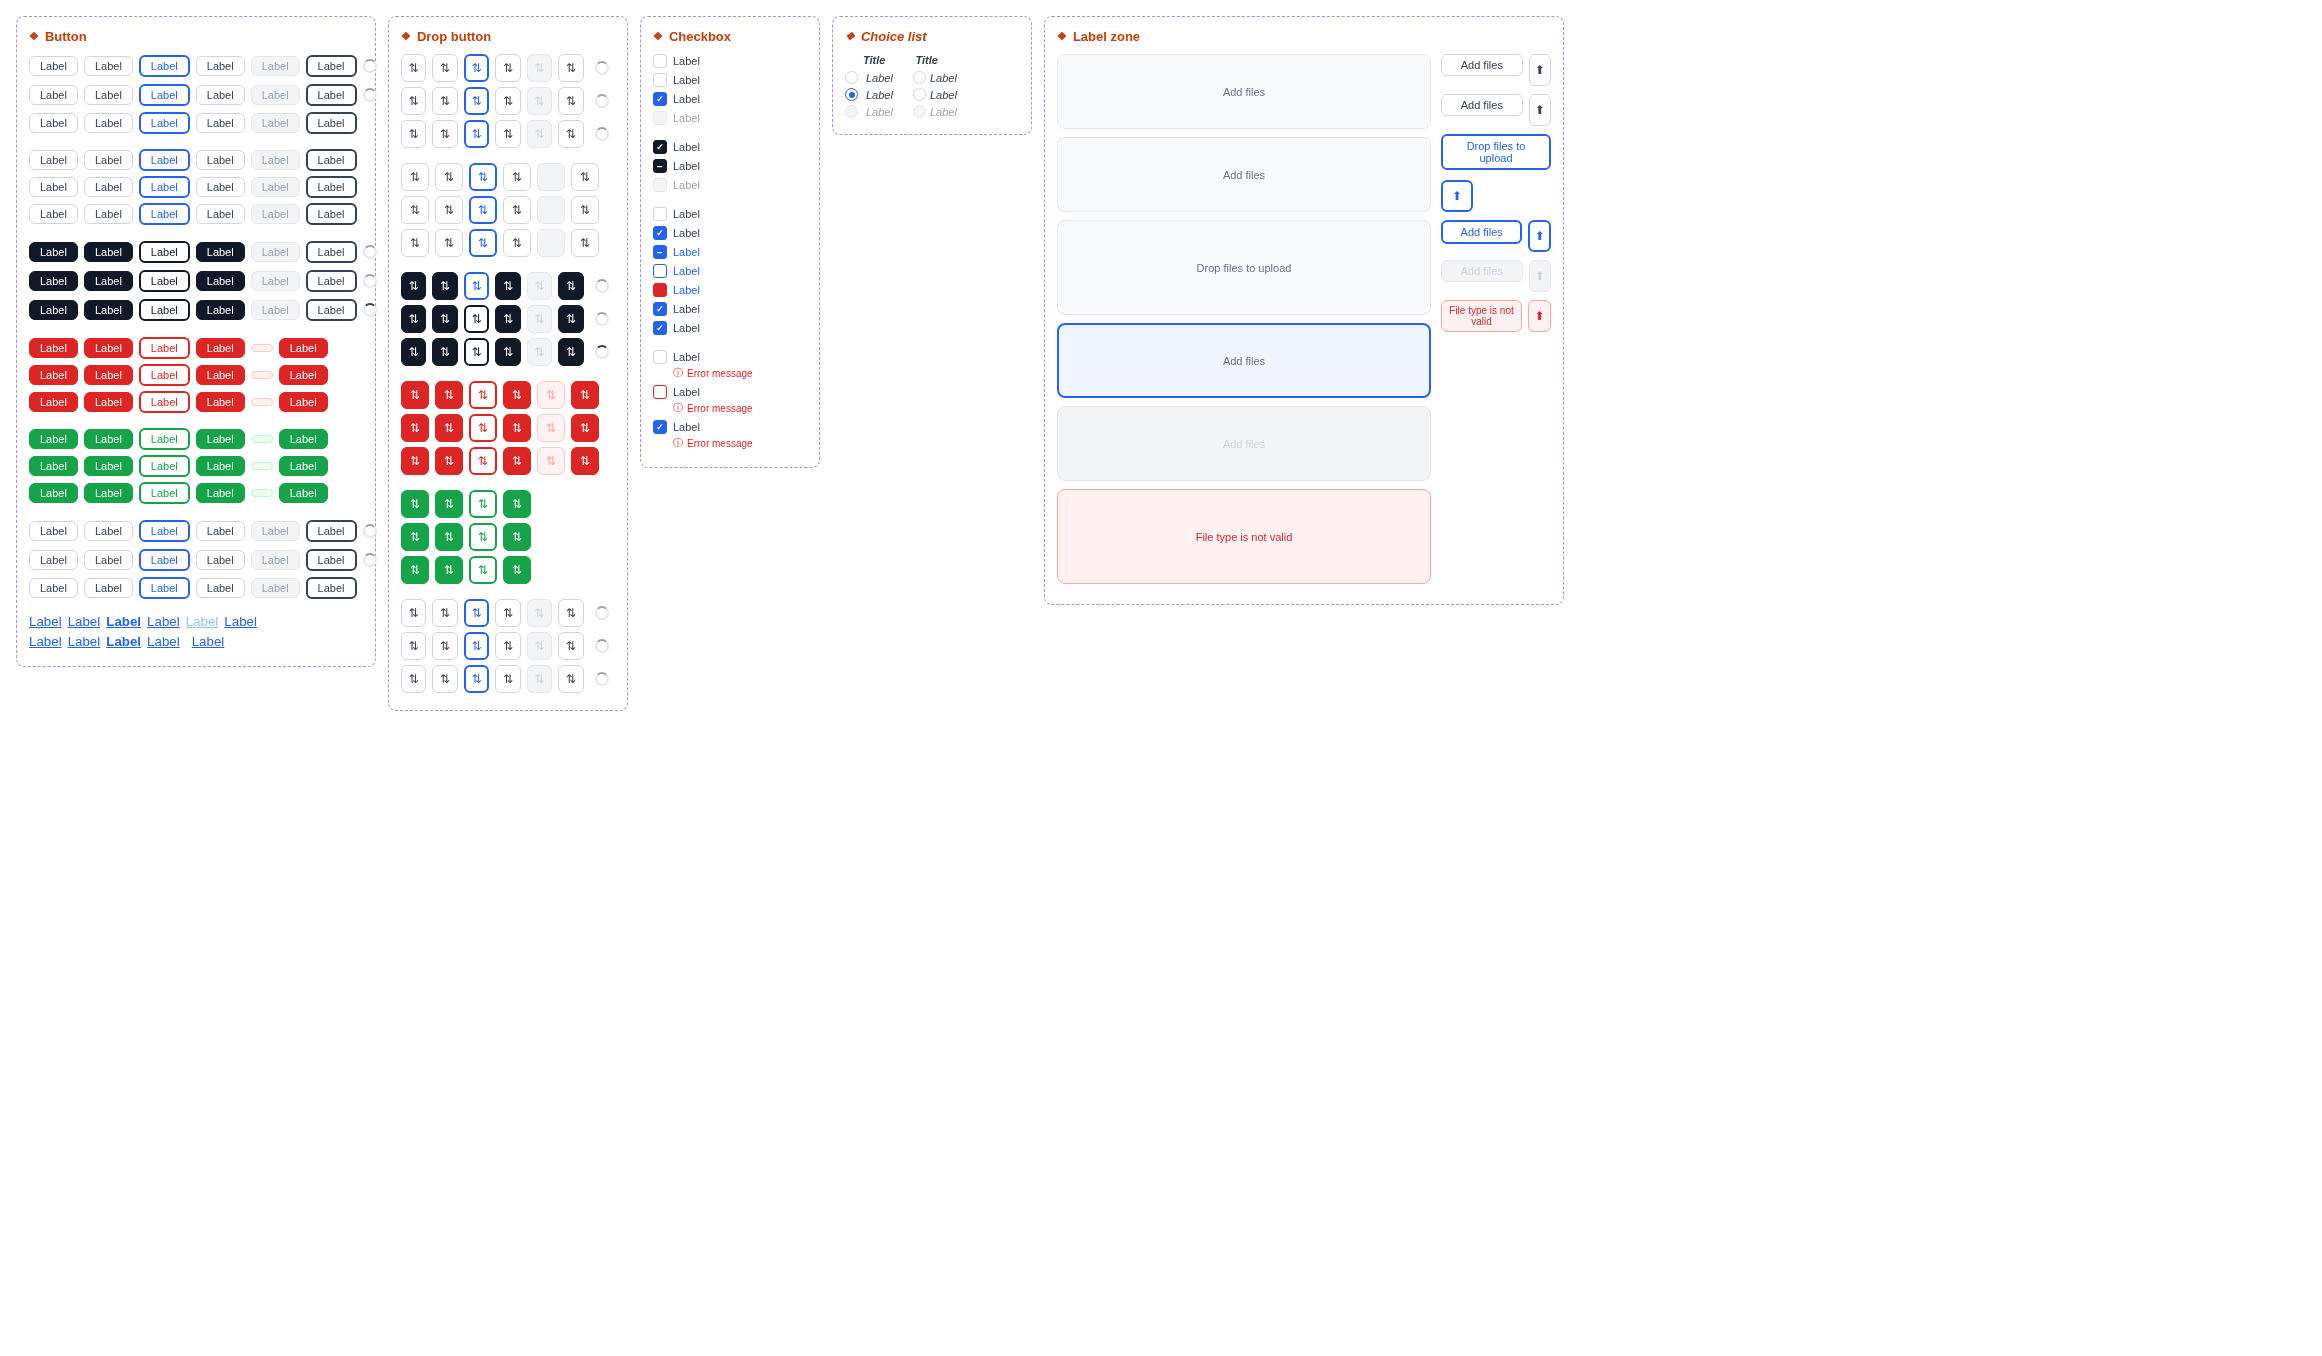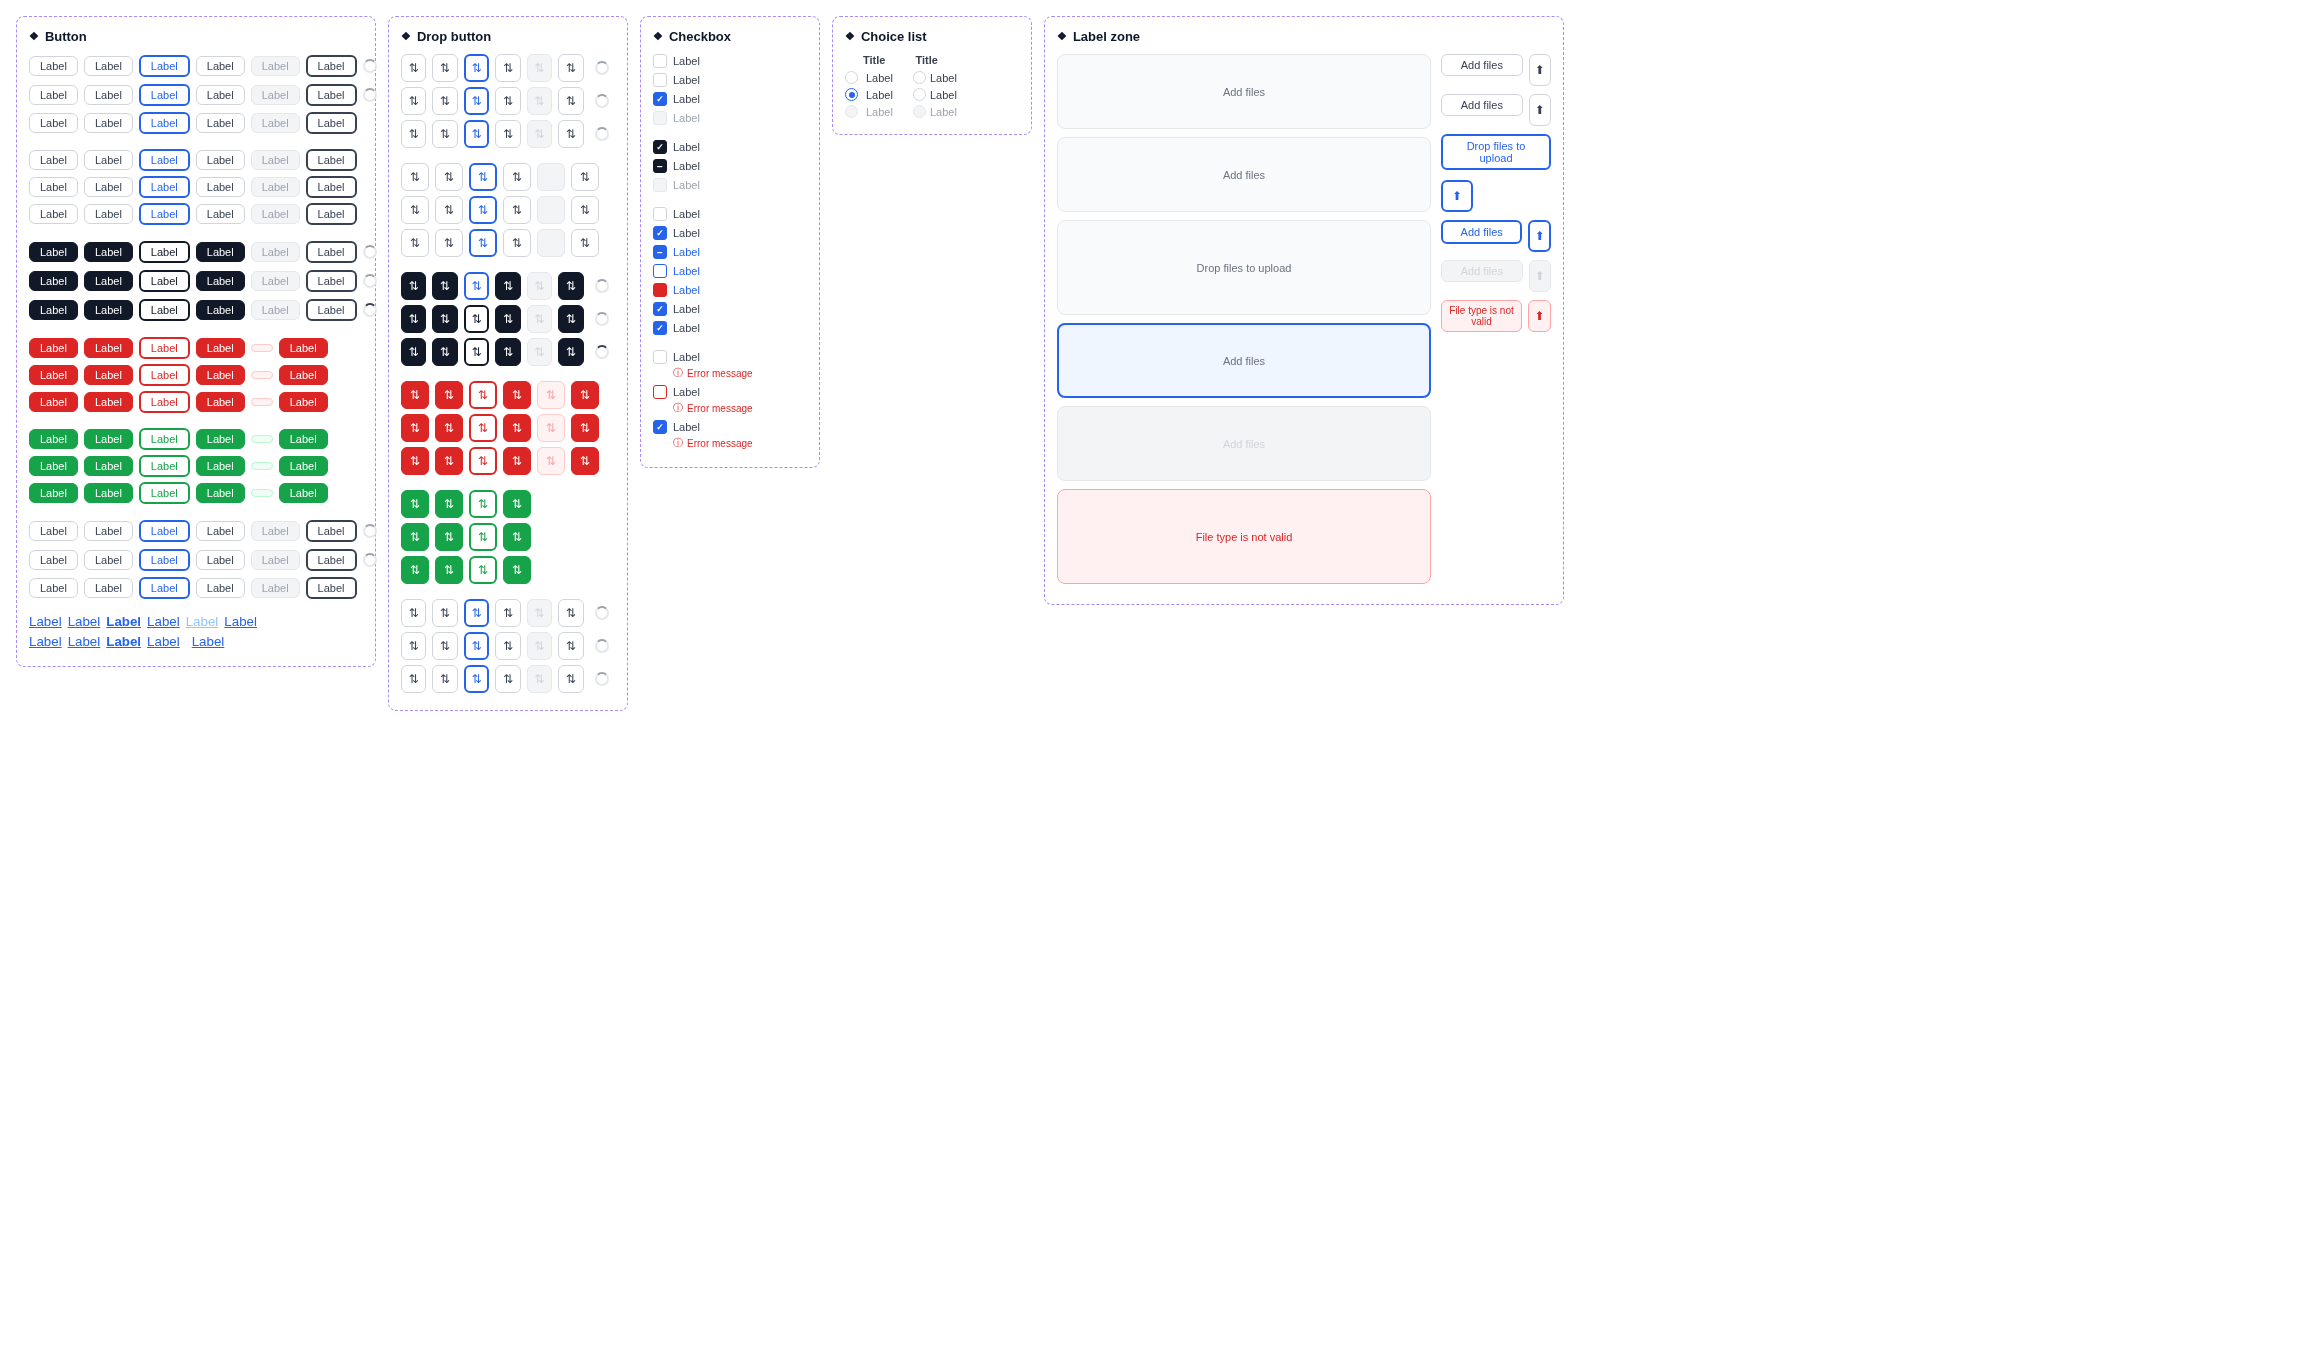--- a/index.html
+++ b/index.html
@@ -17,21 +17,21 @@
     .section {
       border: 1.5px dashed #a78bfa;
       border-radius: 8px;
       padding: 12px;
       flex-shrink: 0;
     }
 
     .section-title {
       font-size: 13px;
       font-weight: 600;
-      color: #0f172a;
+      color: #c2410c;
       margin-bottom: 10px;
       display: flex;
       align-items: center;
       gap: 6px;
     }
 
     .section-title::before {
       content: '❖';
       font-size: 11px;
     }
@@ -337,21 +337,21 @@
     }
 
     .cb-box.black-indeterminate::after {
       content: '−';
       color: #fff;
       font-size: 10px;
       font-weight: 700;
     }
 
     
-    .choice-section { width: 200px; }
+    .choice-section { width: 200px; font-style: italic; }
 
     .choice-header-row {
       display: flex;
       gap: 30px;
       margin-bottom: 5px;
       padding-left: 18px;
     }
 
     .choice-header {
       font-size: 11px;

